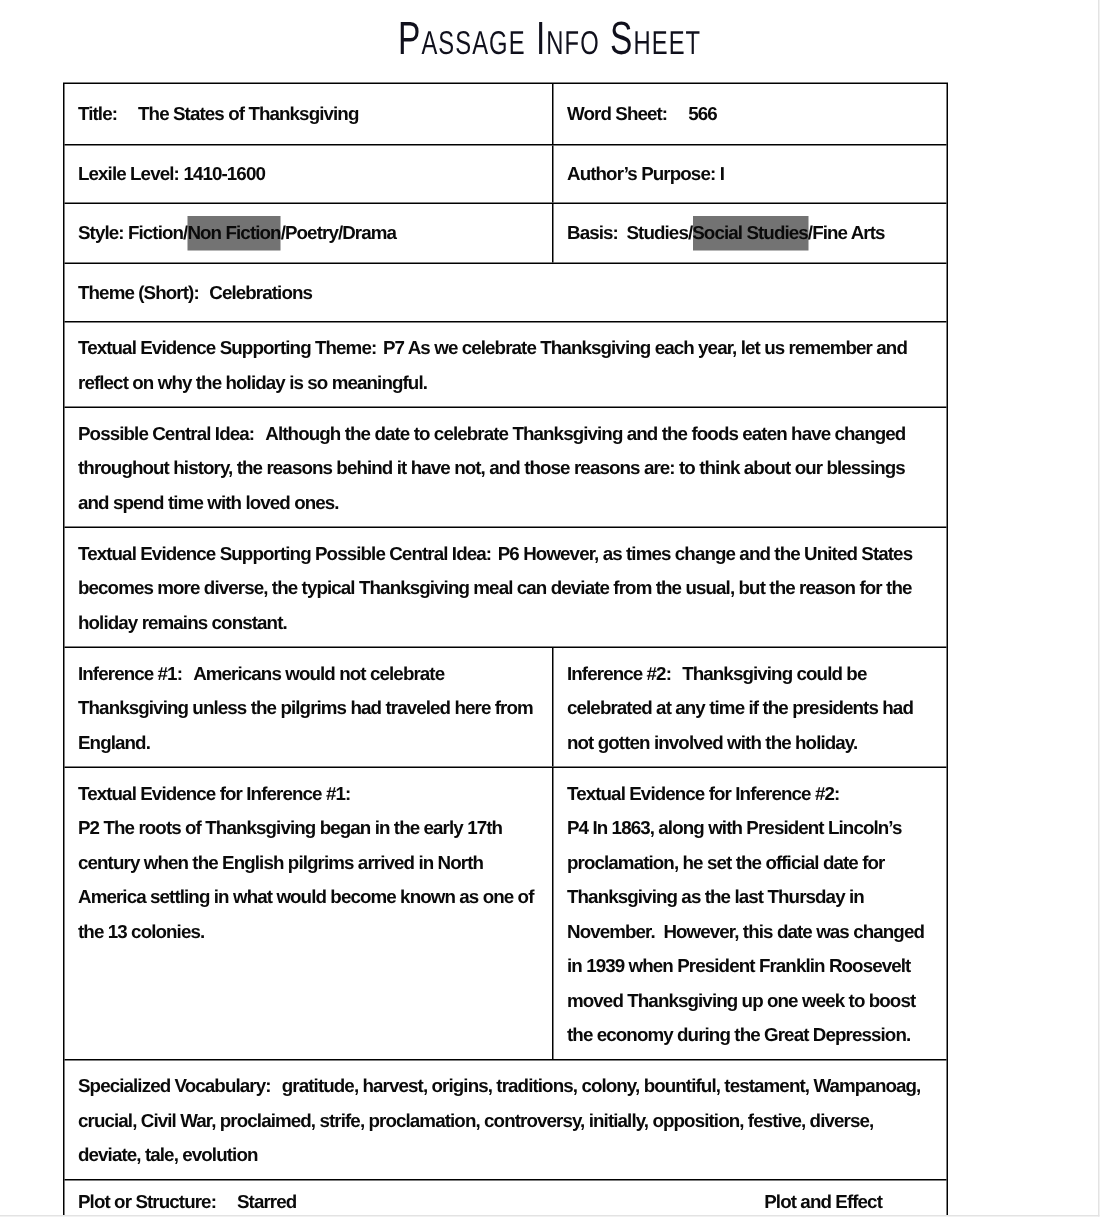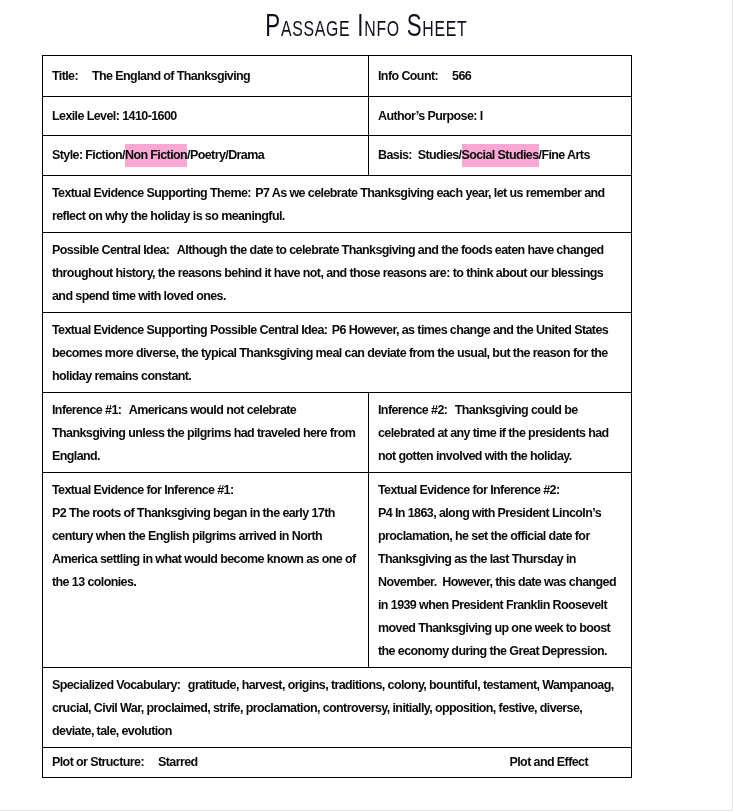--- a/index.html
+++ b/index.html
@@ -71,21 +71,21 @@
     font-weight: 700;
     font-size: 12.5px;
     letter-spacing: -0.6px;
     line-height: 23px;
     color: #0a0a0a;
     white-space: pre-wrap;
   }
   .gap-lg { margin-left: 14px; }
   .gap-md { margin-left: 7px; }
   .gap-sm { margin-left: 3px; }
-  .hl { background: #f9a8d4; }
+  .hl { background: #737373; }
   .h41  { min-height: 41px; }
   .h39  { min-height: 39px; }
   .h40  { min-height: 40px; }
   .h56  { min-height: 56px; }
   .h57  { min-height: 57px; }
   .h59  { min-height: 59px; }
   .h80  { min-height: 80px; }
   .h145 { min-height: 145px; }
   .h29  { min-height: 29px; }
   .row-plot {
@@ -101,24 +101,24 @@
 
 <div class="title-wrap">
   <span class="sheet-title">Passage Info Sheet</span>
 </div>
 
 <div class="info-table">
 
   <div class="row h41">
     <div class="cell left vc">
       <span class="t">Title:</span>
-      <span class="t gap-lg">The England of Thanksgiving</span>
+      <span class="t gap-lg">The States of Thanksgiving</span>
     </div>
     <div class="cell right vc">
-      <span class="t">Info Count:</span>
+      <span class="t">Word Sheet:</span>
       <span class="t gap-lg">566</span>
     </div>
   </div>
 
   <div class="row h39">
     <div class="cell left vc">
       <span class="t">Lexile Level:</span>
       <span class="t gap-sm">1410-1600</span>
     </div>
     <div class="cell right vc">
@@ -133,20 +133,26 @@
         <span class="t hl">Non Fiction</span>
         <span class="t">/Poetry/Drama</span>
     </div>
     <div class="cell right vc">
       <span class="t">Basis:  Studies/</span>
         <span class="t hl">Social Studies</span>
         <span class="t">/Fine Arts</span>
     </div>
   </div>
 
+  <div class="row h39">
+    <div class="cell full vc">
+      <span class="t">Theme (Short):</span>
+      <span class="t gap-md">Celebrations</span>
+    </div>
+  </div>
 
 
   <div class="row h56">
     <div class="cell full para">
       <span class="t">Textual Evidence Supporting Theme:</span>
       <span class="t">P7 As we celebrate Thanksgiving each year, let us remember and reflect on why the holiday is so meaningful.</span>
     </div>
   </div>
 
   <div class="row h57">

